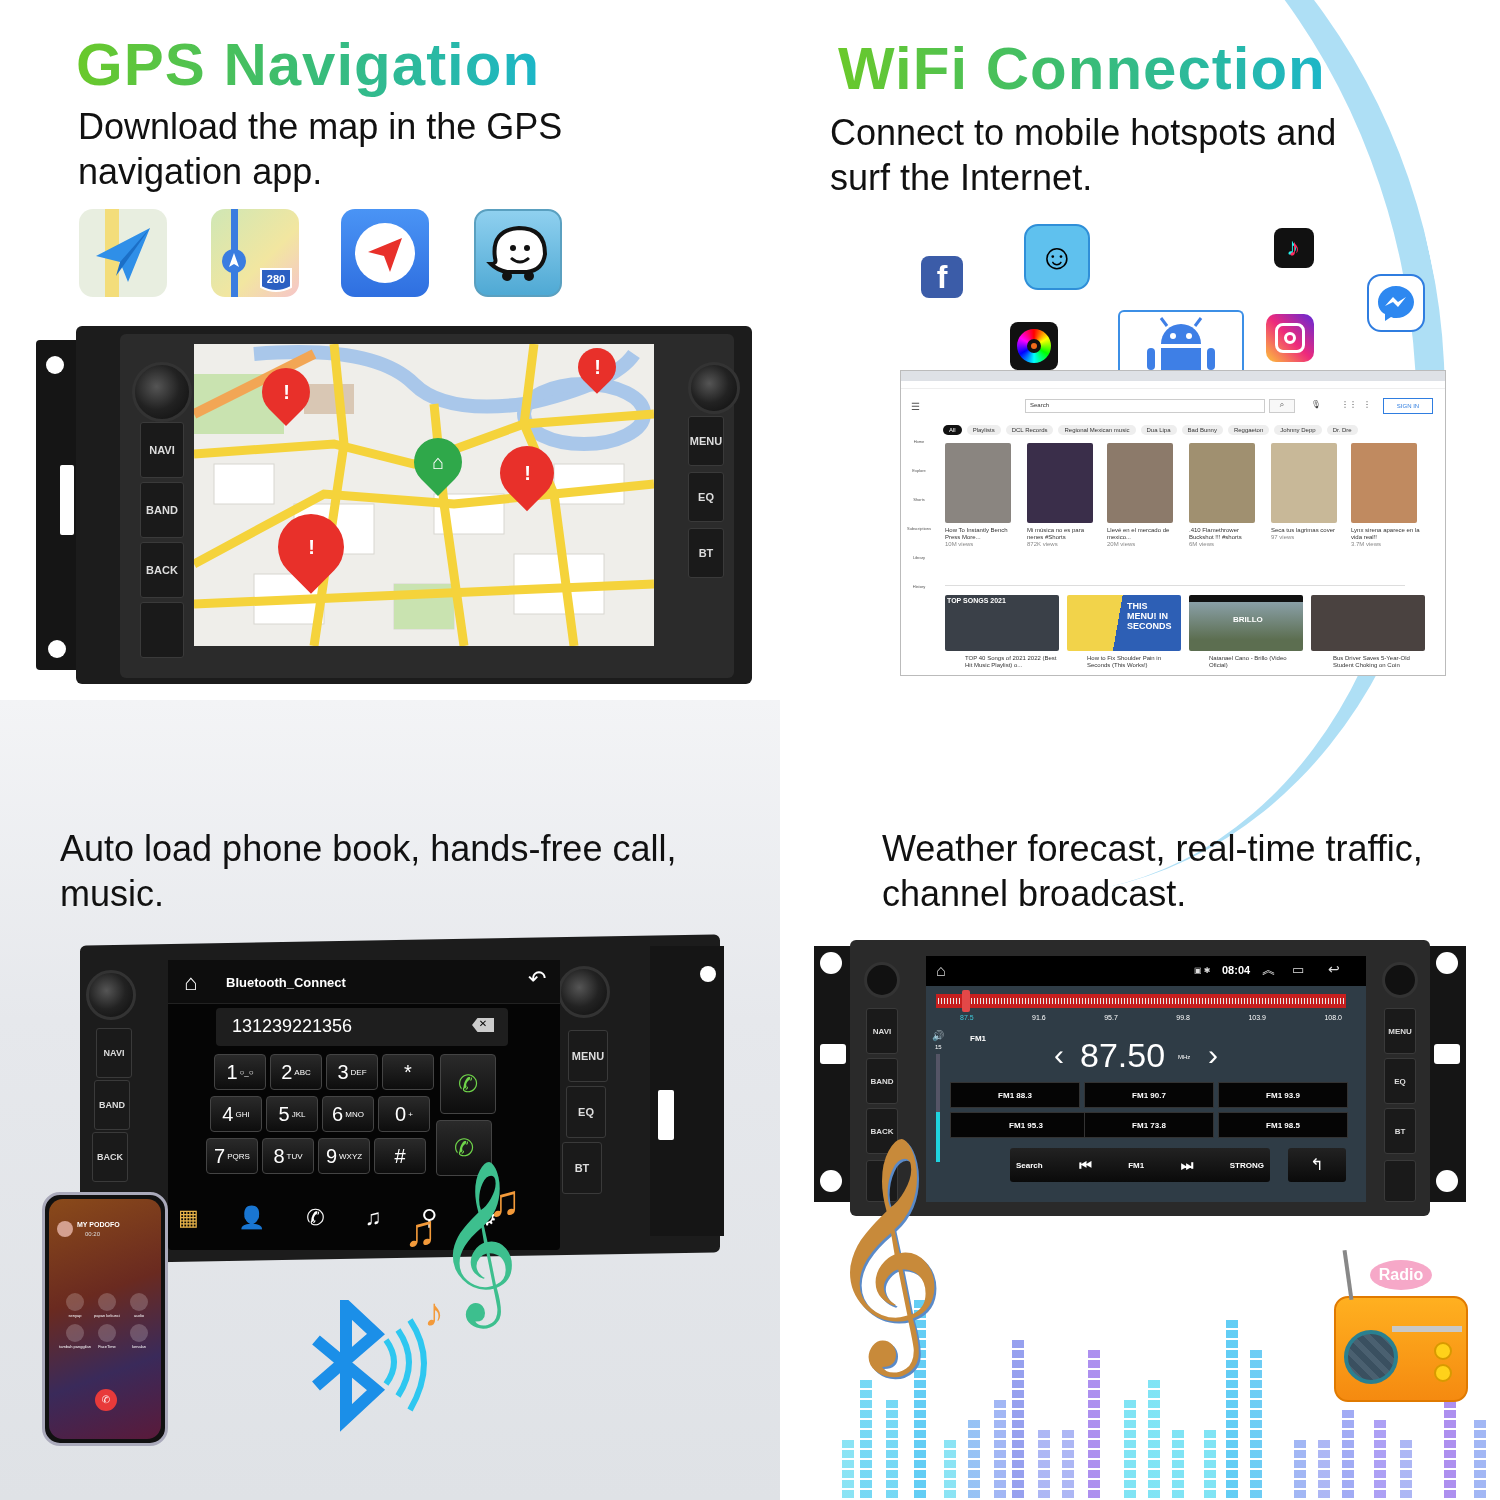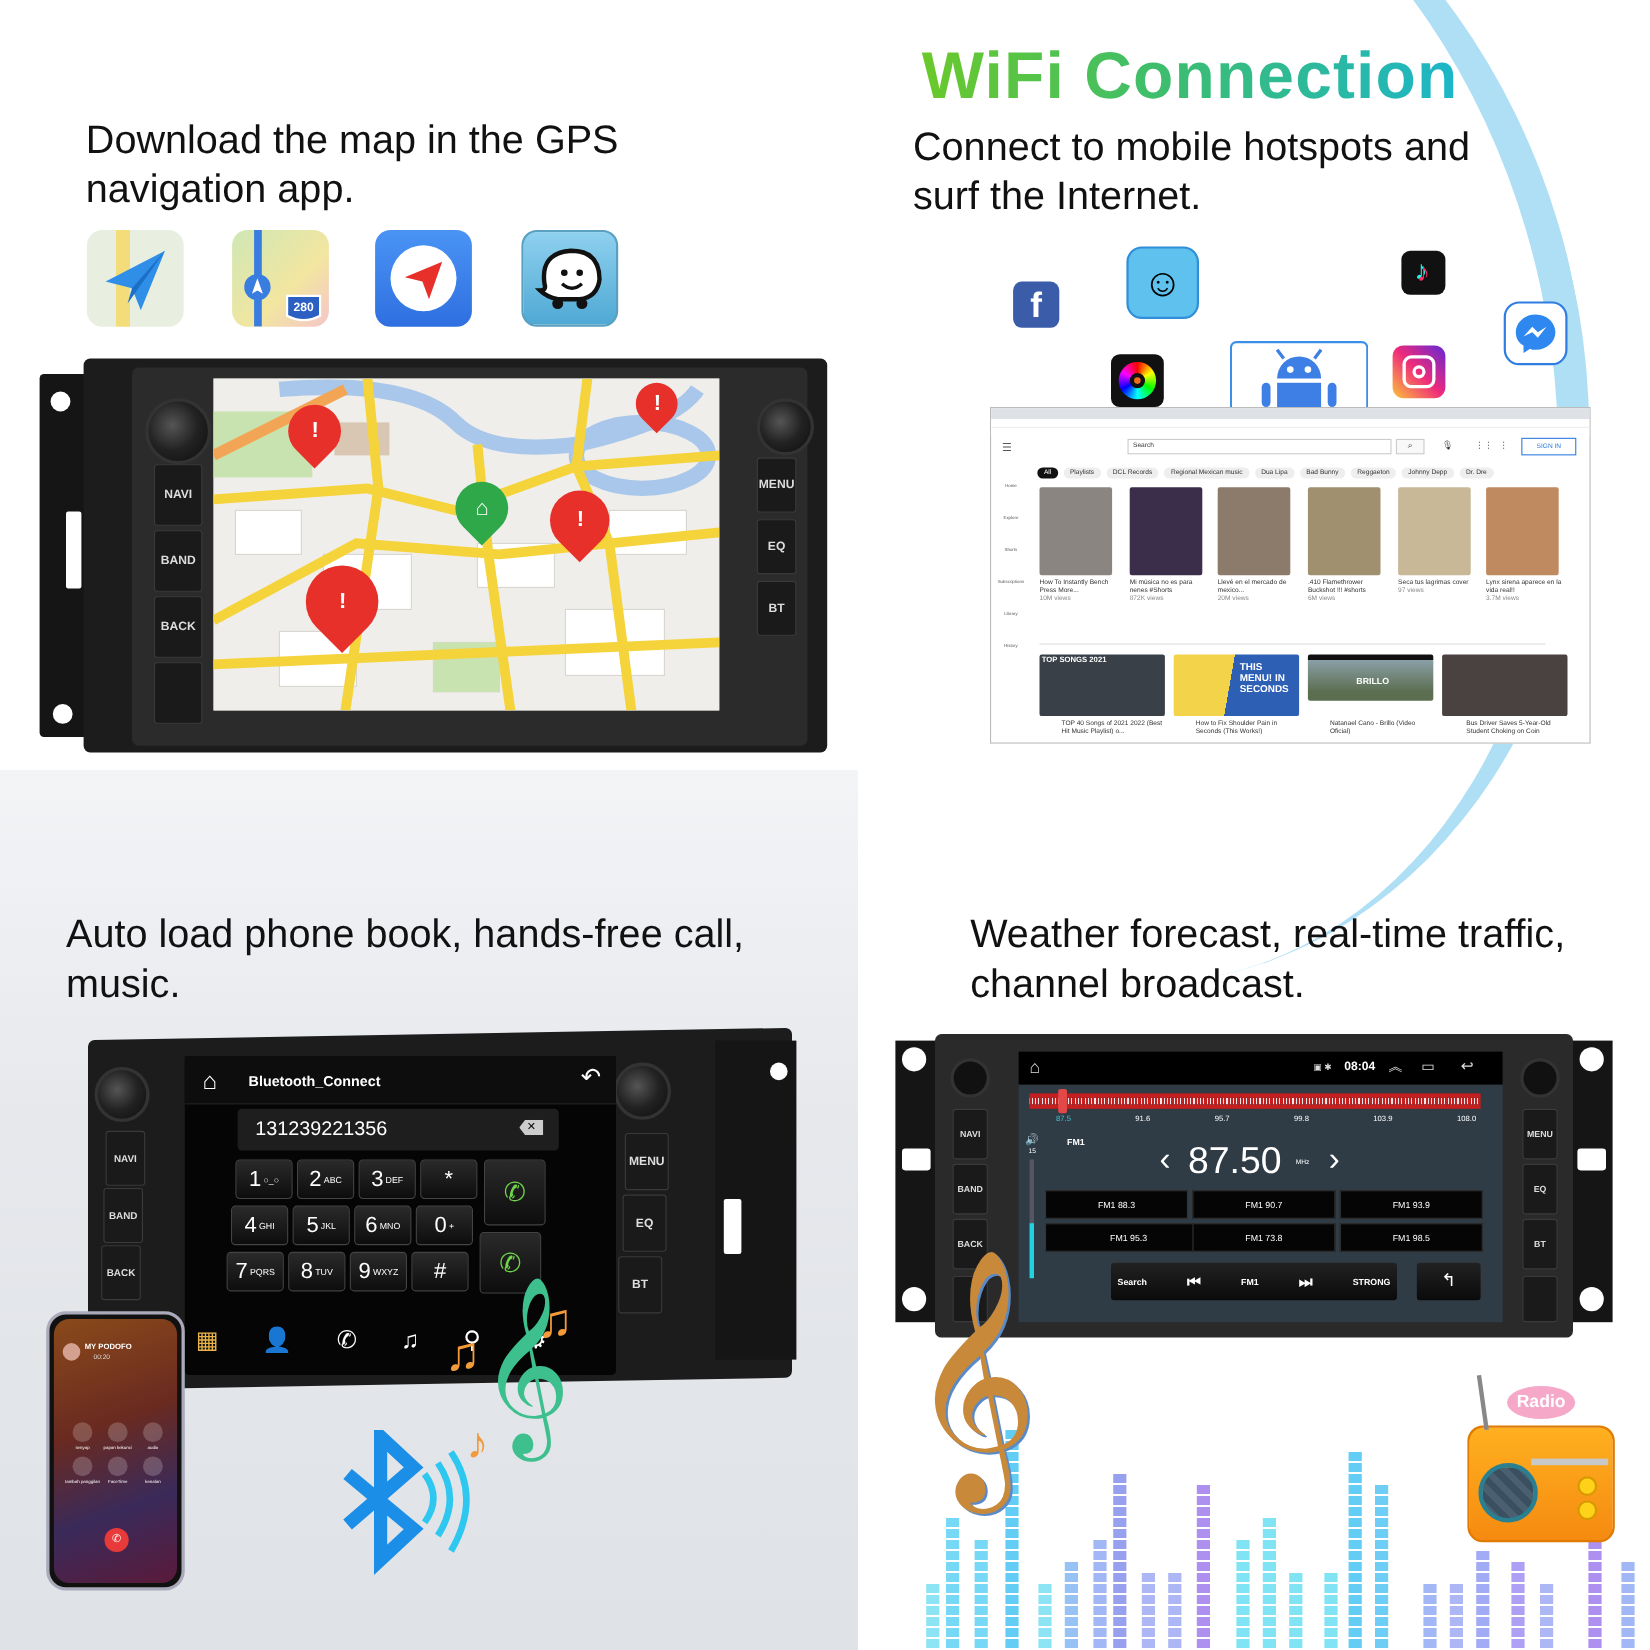--- a/index.html
+++ b/index.html
@@ -24,31 +24,32 @@
 .pin span{transform:rotate(45deg);color:#fff;font-size:20px;font-weight:bold}
 
 .browser{position:absolute;left:900px;top:370px;width:546px;height:306px;background:#fff;border:1px solid #bbb;overflow:hidden;font-size:6px;color:#333}
 .chip{display:inline-block;background:#eee;border-radius:8px;padding:2px 6px;margin-right:5px;font-size:6px}
 .thumb{position:absolute;background:#777;border-radius:2px}
 
 .key{position:absolute;background:linear-gradient(180deg,#2a2a2a,#0d0d0d);border:1px solid #444;border-radius:4px;color:#fff;font-size:20px;display:flex;align-items:center;justify-content:center}
 .key small{font-size:8px;margin-left:2px}
 
 .rscreen{position:absolute;background:#2f3c46}
-.preset{position:absolute;background:#050505;border:1px solid #333;color:#fff;font-size:8px;font-weight:normal;display:flex;align-items:center;justify-content:center}
+.preset{position:absolute;background:#050505;border:1px solid #333;color:#fff;font-size:8px;font-weight:bold;display:flex;align-items:center;justify-content:center}
 .eqbar{position:absolute;bottom:0;width:12px;background:repeating-linear-gradient(180deg,currentColor 0 8px,transparent 8px 10px);opacity:.7}
 </style>
 </head>
 <body>
 
 <div class="page">
   <div class="bg-bottom"></div>
   <div class="bg-right-bottom"></div>
   <div class="arc"></div>
 
+  <div class="hl" style="left:76px;top:30px">GPS Navigation</div>
   <div class="desc" style="left:78px;top:104px;width:560px">Download the map in the GPS navigation app.</div>
 
   <div class="appicon" style="left:79px;top:209px;background:linear-gradient(90deg,#e8eee0 0 30%,#f3dd7a 30% 45%,#e8eee0 45%)">
     <svg width="70" height="70" viewBox="0 0 70 70">
         <path d="M8 38 L62 10 L40 64 L32 44 Z" fill="#2f8fe8"></path>
         <path d="M32 44 L62 10 L28 58 Z" fill="#1b6fc7"></path>
       </svg>
   </div>
   <div class="appicon" style="left:211px;top:209px;background:linear-gradient(135deg,#cfe7b5,#f2e6a0 60%,#f6c5c9)">
     <svg width="88" height="88" viewBox="0 0 88 88">
@@ -229,21 +230,21 @@
         <div style="color:#888">97 views</div>
       </div>
     <div style="position:absolute;left:450px;top:156px;width:70px;line-height:7px">
         <div>Lynx sirena aparece en la vida real!!</div>
         <div style="color:#888">3.7M views</div>
       </div>
     <div style="position:absolute;left:44px;top:214px;width:460px;height:1px;background:#ddd"></div>
 
     <div class="thumb" style="left:44px;top:224px;width:114px;height:56px;background:#3a4048;color:#fff;font-weight:bold;font-size:7px;padding:2px">TOP SONGS 2021</div>
     <div class="thumb" style="left:166px;top:224px;width:114px;height:56px;background:linear-gradient(100deg,#f2d34a 45%,#2d5fb5 45%);color:#fff;font-weight:bold;font-size:9px;padding:6px 4px 0 60px">THIS MENU! IN SECONDS</div>
-    <div class="thumb" style="left:288px;top:224px;width:114px;height:42px;background:linear-gradient(180deg,#111 12%,#8aa0a8 12%,#5c6e50 80%);color:#fff;font-weight:bold;font-size:8px;padding:20px 0 0 44px">BRILLO</div>
+    <div class="thumb" style="left:288px;top:224px;width:114px;height:56px;background:linear-gradient(180deg,#111 12%,#8aa0a8 12%,#5c6e50 80%);color:#fff;font-weight:bold;font-size:8px;padding:20px 0 0 44px">BRILLO</div>
     <div class="thumb" style="left:410px;top:224px;width:114px;height:56px;background:#4a4240"></div>
     <div style="position:absolute;left:64px;top:284px;width:94px;line-height:7px">TOP 40 Songs of 2021 2022 (Best Hit Music Playlist) o...</div>
     <div style="position:absolute;left:186px;top:284px;width:94px;line-height:7px">How to Fix Shoulder Pain in Seconds (This Works!)</div>
     <div style="position:absolute;left:308px;top:284px;width:94px;line-height:7px">Natanael Cano - Brillo (Video Oficial)</div>
     <div style="position:absolute;left:432px;top:284px;width:94px;line-height:7px">Bus Driver Saves 5-Year-Old Student Choking on Coin</div>
   </div>
 
   <div class="desc" style="left:60px;top:826px;width:620px">Auto load phone book, hands-free call, music.</div>
 
   <div>

